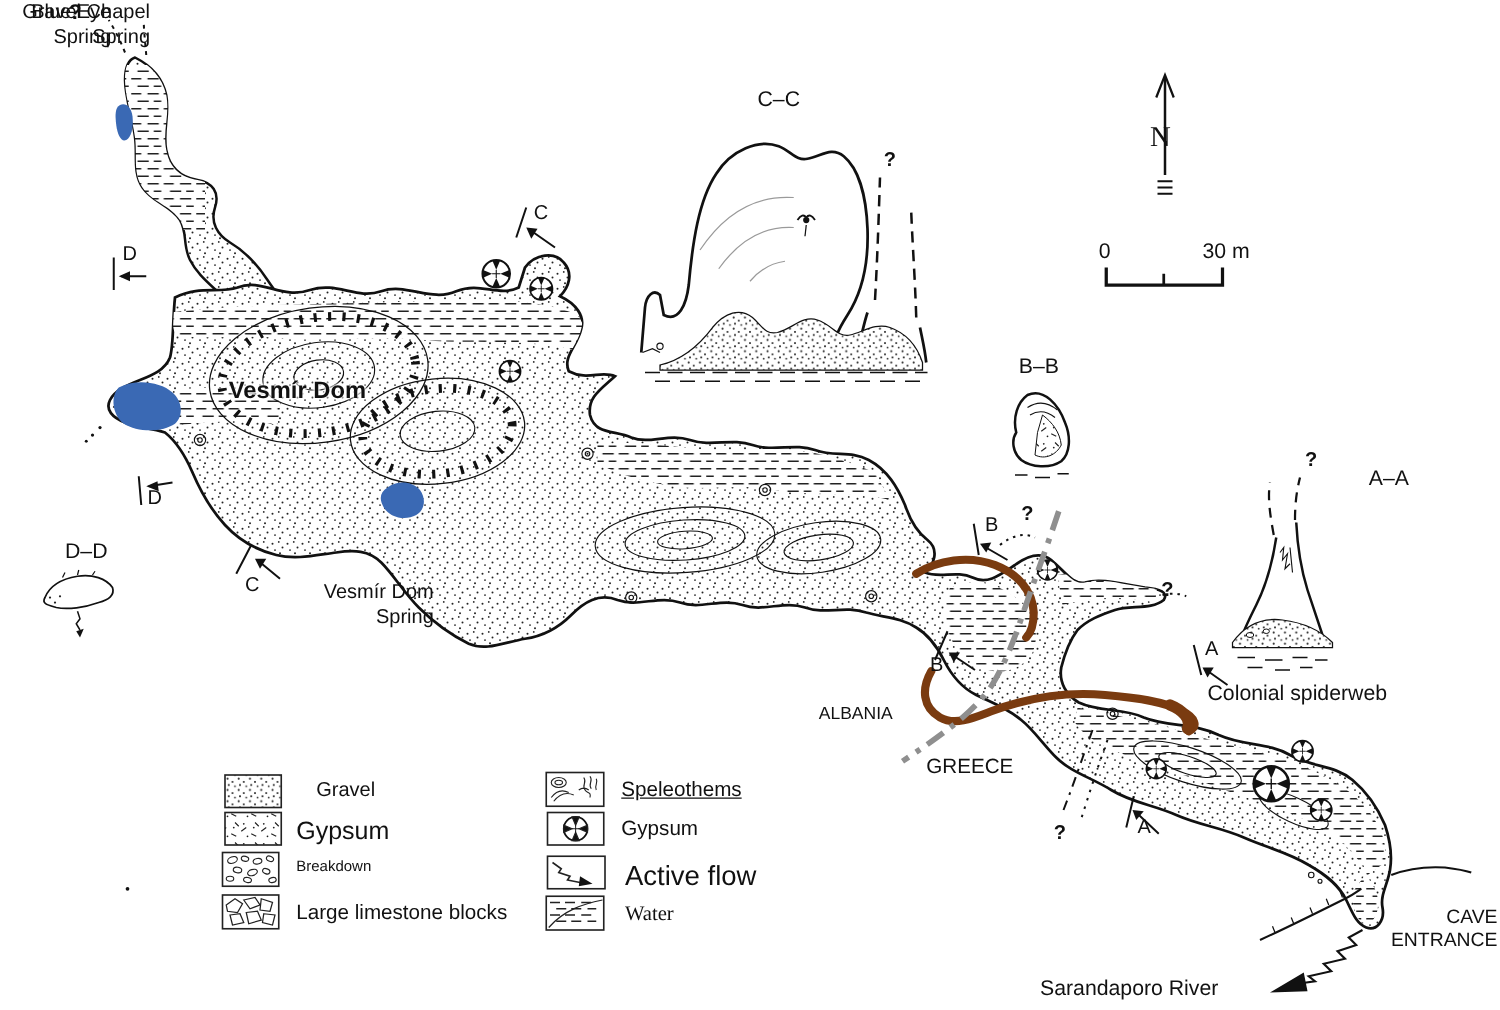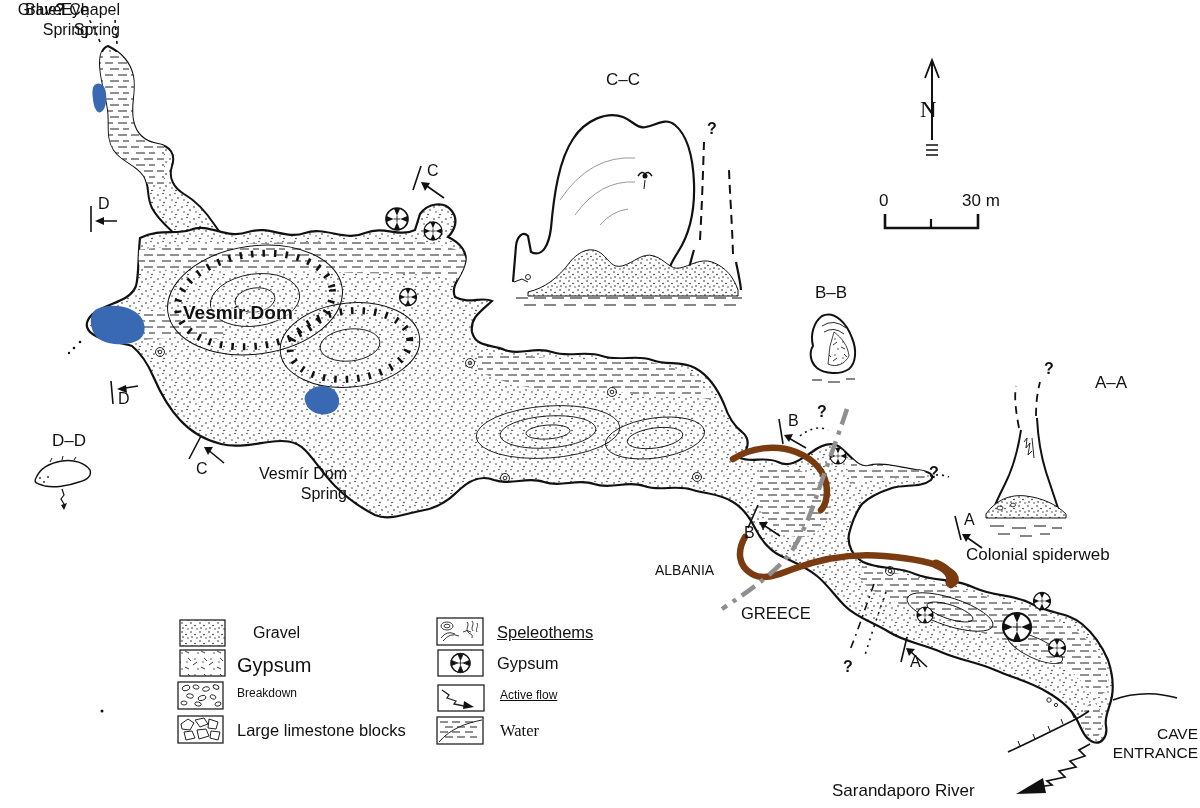--- a/index.html
+++ b/index.html
@@ -398,16 +398,16 @@
 <div class="lbl serif" style="left:920px;top:96px;">N</div>
 <div class="lbl s17" style="left:879px;top:191px;">0</div>
 <div class="lbl s17" style="left:962px;top:191px;">30 m</div>
 
 <div class="lbl" style="left:253px;top:623px;font-size:16px;text-align:center;">Gravel</div>
 <div class="lbl" style="left:237px;top:653px;font-size:20px;">Gypsum</div>
 <div class="lbl" style="left:237px;top:686px;font-size:12px;">Breakdown</div>
 <div class="lbl" style="left:237px;top:720px;font-size:16.5px;text-align:right;">Large limestone blocks</div>
 <div class="lbl" style="left:497px;top:622px;font-size:16.5px;text-decoration:underline;">Speleothems</div>
 <div class="lbl" style="left:497px;top:653px;font-size:16.5px;">Gypsum</div>
-<div class="lbl" style="left:500px;top:688px;font-size:12px;text-decoration:underline;">Active flow</div>
+<div class="lbl" style="left:500px;top:688px;font-size:22px;">Active flow</div>
 <div class="lbl" style="left:500px;top:721px;font-size:16.5px;font-family:Liberation Serif, serif;">Water</div>
 
 </div>
 
 </body></html>

